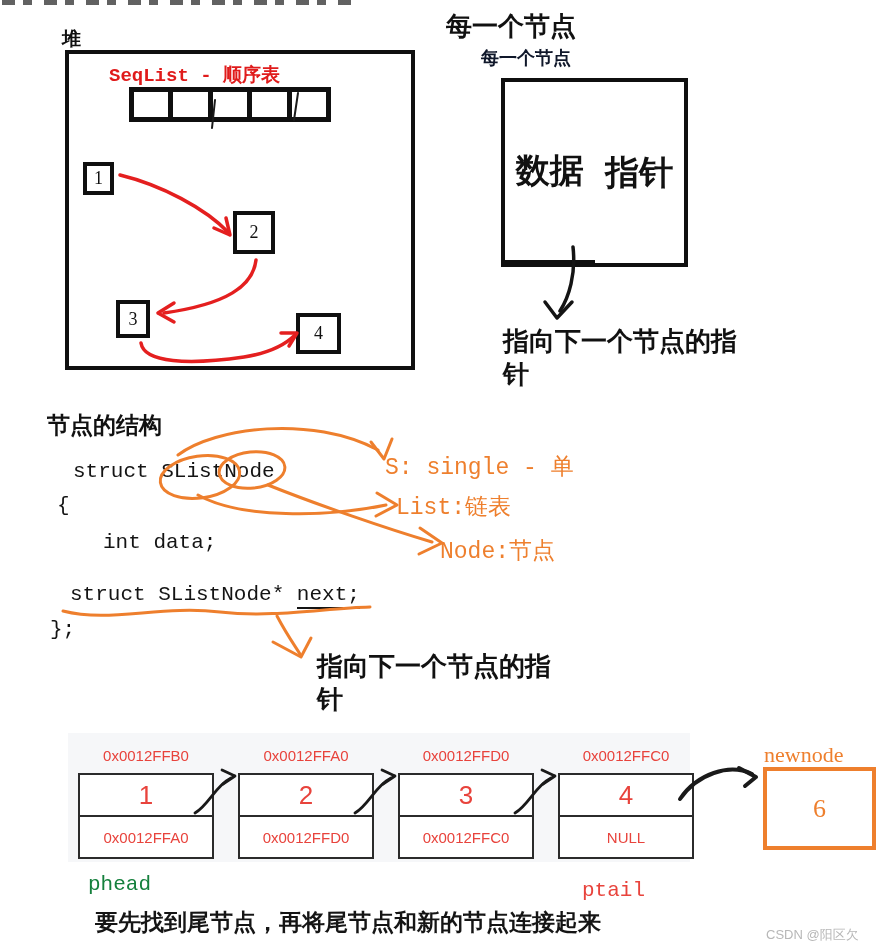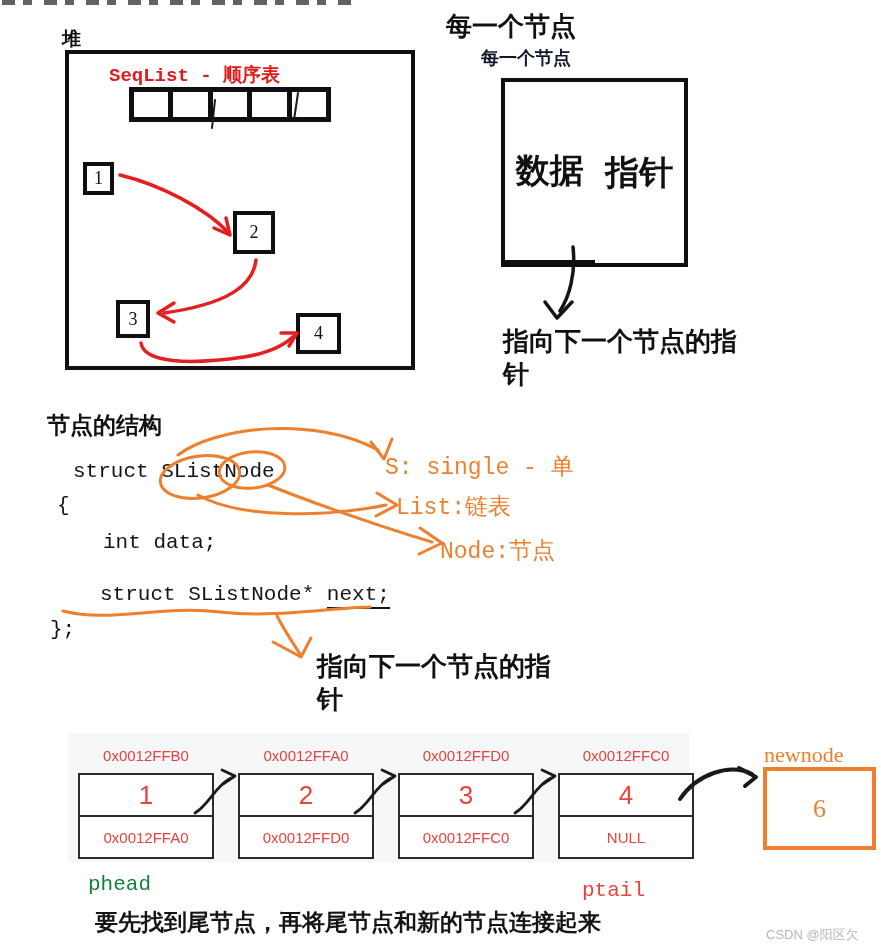--- a/index.html
+++ b/index.html
@@ -39,21 +39,21 @@
   .comp-row { flex:1; display:flex; align-items:center; justify-content:center; font-size:34px; font-weight:700; }
   .comp-row.first { border-bottom:3px solid #0f0f0f; }
   .comp-caption { left:503px; top:325px; width:255px; font-size:26px; font-weight:600; line-height:33px; }
 
   
   .struct-title { left:47px; top:410px; font-size:23px; font-weight:600; }
   .code { position:absolute; font:400 21px "Liberation Mono","DejaVu Sans Mono",monospace; color:#141414; white-space:pre; }
   .code.l1 { left:73px;  top:460px; }
   .code.l2 { left:57px;  top:494px; }
   .code.l3 { left:103px; top:531px; }
-  .code.l4 { left:70px;  top:583px;margin-left:30px; }
+  .code.l4 { left:70px;  top:583px; }
   .code.l5 { left:50px;  top:618px; }
   .code .next-underline { border-bottom:2px solid #141414; padding-bottom:1px; }
   .ann { position:absolute; font:400 23px "Liberation Mono","DejaVu Sans Mono",monospace; color:#ee7f2d; }
   .ann.s    { left:385px; top:451px; }
   .ann.list { left:396px; top:491px; }
   .ann.node { left:440px; top:535px; }
   .struct-caption { left:317px; top:650px; width:255px; font-size:26px; font-weight:600; line-height:33px; }
 
   
   .panel { left:68px; top:733px; width:622px; height:129px; background:#f6f7f9; }

